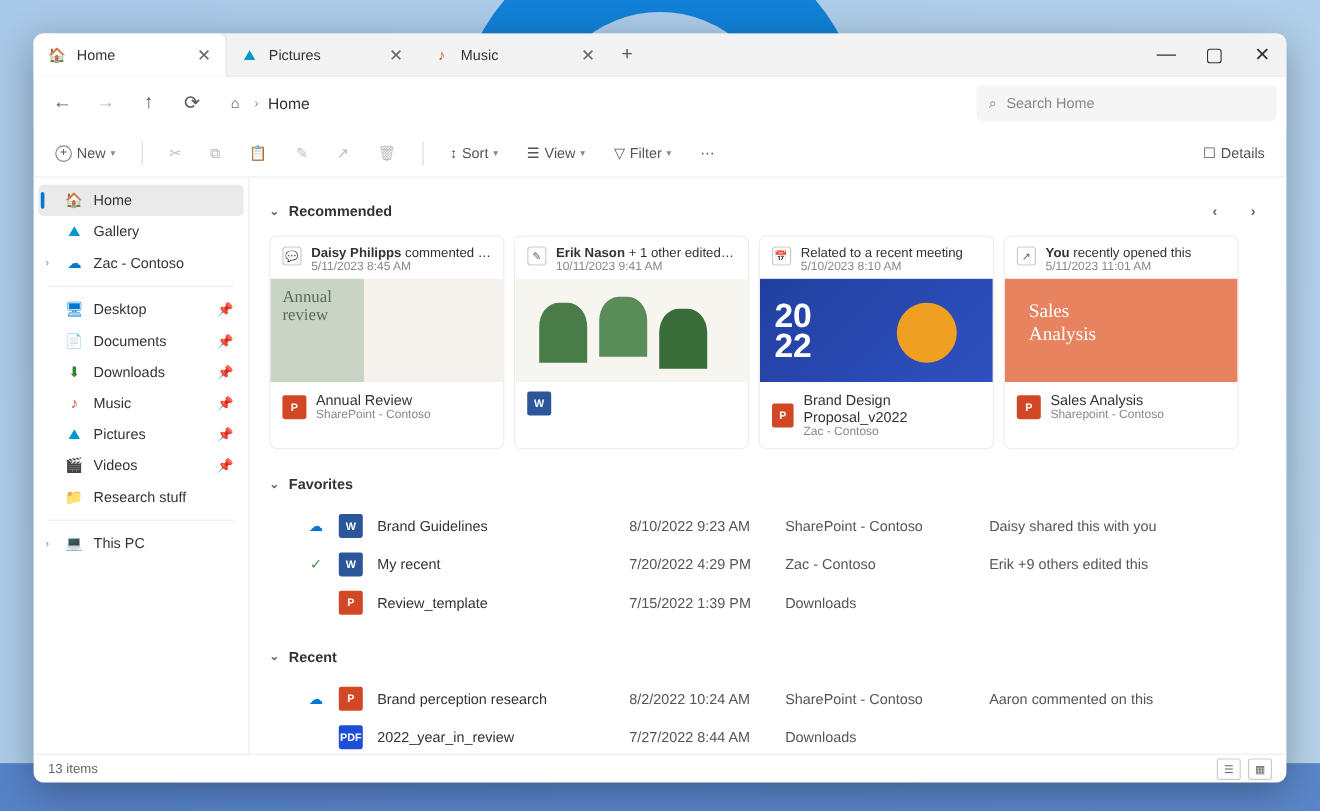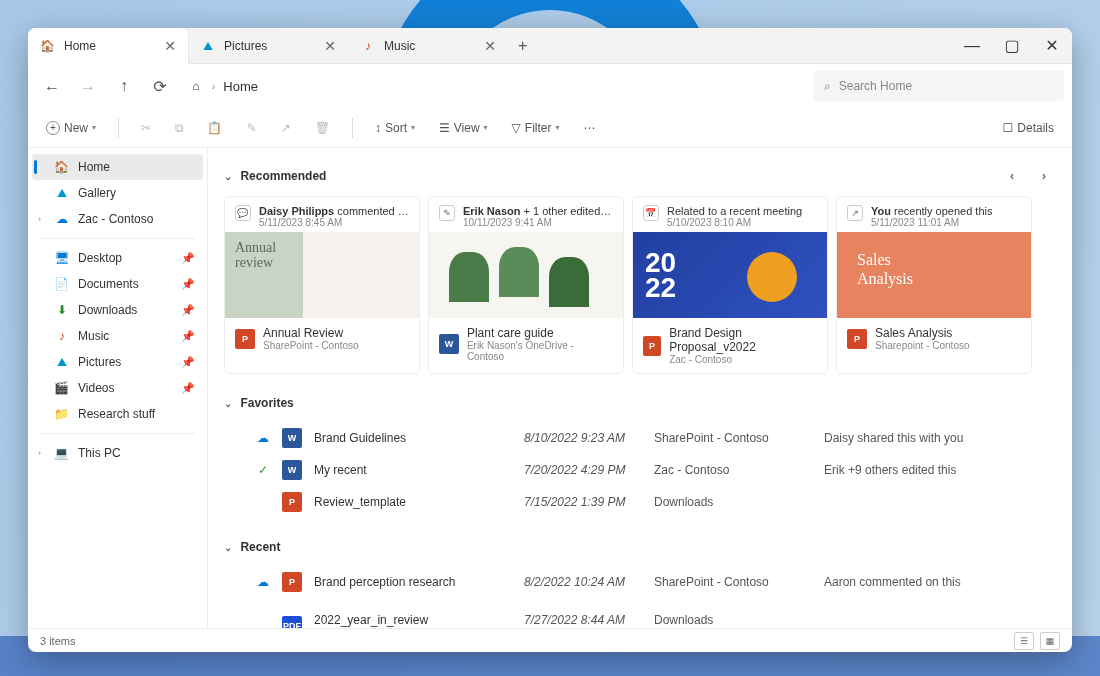--- a/index.html
+++ b/index.html
@@ -57,41 +57,41 @@
 .card-top-text { flex: 1; overflow: hidden; }
 .card-title-line { color: #333; white-space: nowrap; overflow: hidden; text-overflow: ellipsis; }
 .card-time { color: #888; font-size: 10px; }
 .card-img { height: 86px; background: #ddd; position: relative; overflow: hidden; }
 .card-bottom { padding: 8px 10px; display: flex; gap: 8px; align-items: center; }
 .card-name { font-size: 12px; color: #333; font-weight: 500; }
 .card-loc { font-size: 10px; color: #888; }
 .file-icon { width: 20px; height: 20px; border-radius: 2px; display: inline-flex; align-items: center; justify-content: center; font-size: 9px; font-weight: bold; color: #fff; }
 .fi-ppt { background: #d24726; }
 .fi-word { background: #2b579a; }
-.fi-pdf { background: #1d4ed8; margin-top: 12px; }
+.fi-pdf { background: #1d4ed8; }
 .card-top-icon { width: 16px; height: 16px; border: 1px solid #ccc; border-radius: 3px; display: flex; align-items: center; justify-content: center; font-size: 9px; color: #666; flex-shrink: 0; }
 
 
 .thumb-review { background: linear-gradient(90deg, #c8d4c4 0%, #c8d4c4 40%, #f5f2ed 40%, #f5f2ed 100%); }
 .thumb-review::after { content: 'Annual review'; position: absolute; top: 8px; left: 10px; font-size: 14px; color: #5a6b5a; font-family: serif; line-height: 1.1; width: 60px; }
 .thumb-plant { background: #f7f5f0; }
 .thumb-plant::before { content: ''; position: absolute; left: 20px; top: 20px; width: 40px; height: 50px; background: #4a7c4a; border-radius: 40% 40% 0 0; box-shadow: 50px -5px 0 #5a8c5a, 100px 5px 0 #3a6c3a; }
 .thumb-brand { background: linear-gradient(135deg, #2040a0 0%, #3050c0 100%); }
 .thumb-brand::before { content: '20 22'; position: absolute; left: 12px; top: 18px; color: #fff; font-size: 28px; font-weight: bold; width: 40px; line-height: 0.9; }
 .thumb-brand::after { content: ''; position: absolute; right: 30px; top: 20px; width: 50px; height: 50px; background: #f0a020; border-radius: 50%; }
 .thumb-sales { background: #e8835f; }
 .thumb-sales::after { content: 'Sales Analysis'; position: absolute; top: 18px; left: 20px; color: #fff; font-size: 16px; font-family: serif; width: 80px; line-height: 1.2; }
 
 
 .file-list { margin-top: 4px; }
 .file-row { display: flex; align-items: center; padding: 6px 4px 6px 30px; font-size: 12px; color: #333; gap: 10px; cursor: pointer; border-radius: 4px; }
 .col-status { width: 18px; display: flex; justify-content: center; color: #888; }
 .col-icon { width: 22px; }
 .col-name { width: 200px; }
-.col-date { width: 120px; color: #555; font-style: italic; }
+.col-date { width: 120px; color: #555; }
 .col-loc { width: 160px; color: #555; }
 .col-act { flex: 1; color: #555; }
 .cloud-icon { color: #0078d4; font-size: 12px; }
 .check-icon { color: #4a8a4a; font-size: 12px; }
 
 
 .statusbar { height: 24px; border-top: 1px solid #eee; display: flex; align-items: center; padding: 0 12px; font-size: 11px; color: #666; }
 .status-right { margin-left: auto; display: flex; gap: 6px; }
 .view-mode { width: 20px; height: 18px; border: 1px solid #ccc; border-radius: 2px; display: flex; align-items: center; justify-content: center; font-size: 9px; cursor: pointer; }
 </style>
@@ -272,24 +272,20 @@
     <div class="card-top">
       <div class="card-top-icon">✎</div>
       <div class="card-top-text">
         <div class="card-title-line"><b>Erik Nason</b> + 1 other edited this</div>
         <div class="card-time">10/11/2023 9:41 AM</div>
       </div>
     </div>
     <div class="card-img thumb-plant"></div>
     <div class="card-bottom">
       <span class="file-icon fi-word">W</span>
-      <div>
-        <div class="card-name">Plant care guide</div>
-        <div class="card-loc">Erik Nason's OneDrive - Contoso</div>
-      </div>
     </div>
           </div>
           <div class="card">
     <div class="card-top">
       <div class="card-top-icon">📅</div>
       <div class="card-top-text">
         <div class="card-title-line"><b></b>Related to a recent meeting</div>
         <div class="card-time">5/10/2023 8:10 AM</div>
       </div>
     </div>
@@ -377,19 +373,19 @@
       <div class="col-name">2022_year_in_review</div>
       <div class="col-date">7/27/2022 8:44 AM</div>
       <div class="col-loc">Downloads</div>
       <div class="col-act"></div>
           </div>
         </div>
     </div>
   </div>
 
   <div class="statusbar">
-    <span>3 items</span>
+    <span>13 items</span>
     <div class="status-right">
       <div class="view-mode">☰</div>
       <div class="view-mode">▦</div>
     </div>
   </div>
 </div>
 
 </body></html>

